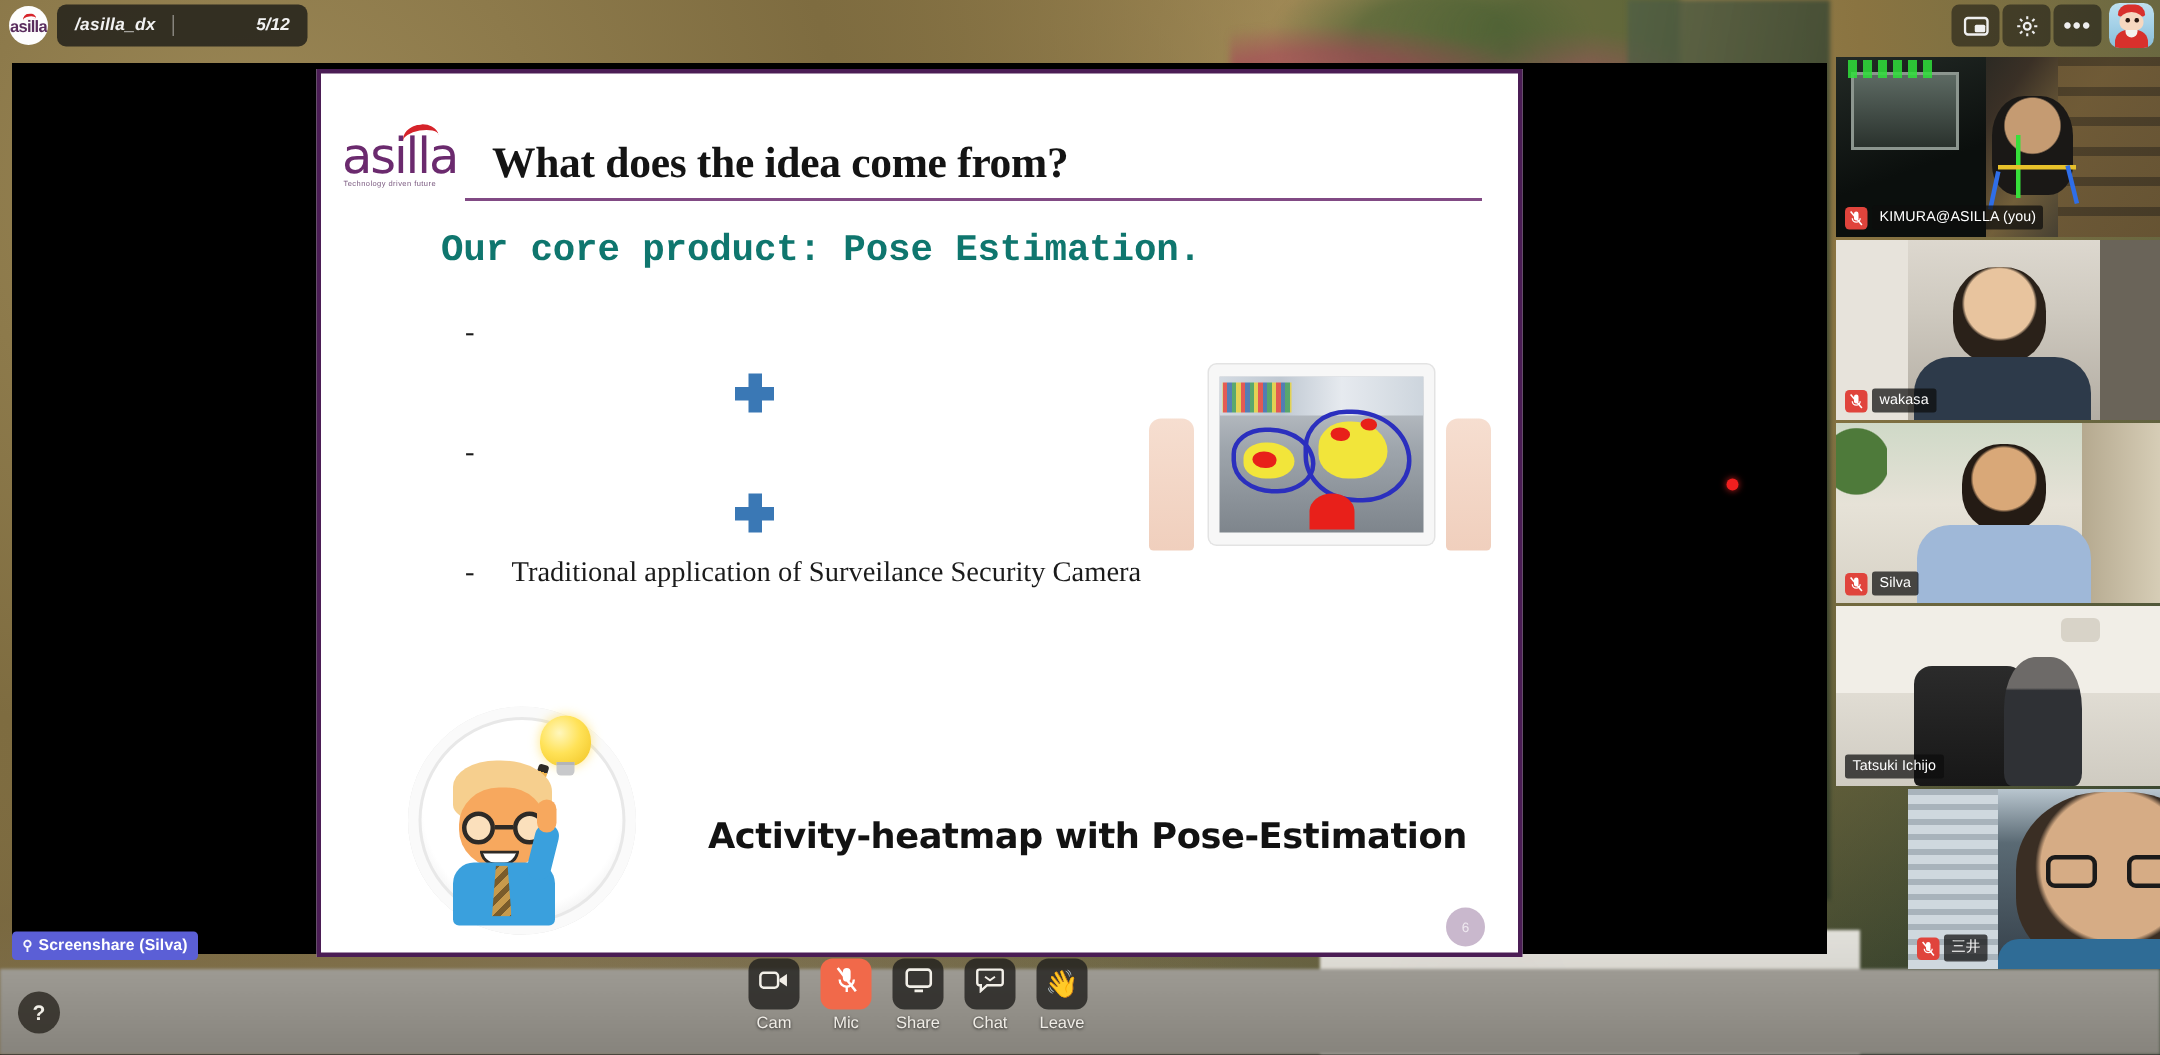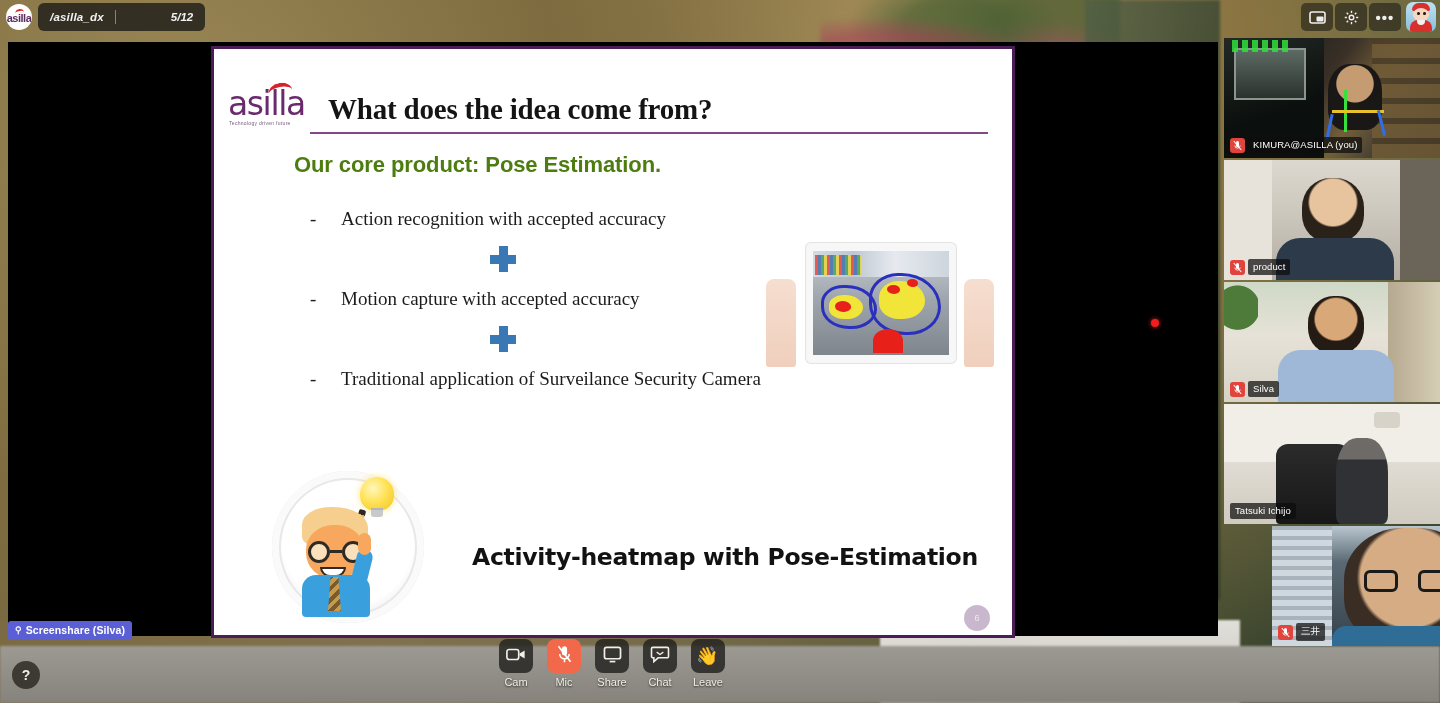--- a/index.html
+++ b/index.html
@@ -166,22 +166,22 @@
     font-family: "Liberation Serif", serif;
     font-weight: bold; font-size: 29px; color: #141414;
     line-height: 1; padding-bottom: 5px; letter-spacing: -.2px;
   }
   .title-rule {
     margin: 3px 24px 0 96px; height: 2px; background: #6b2a6e; opacity: .85;
   }
 
   .slide-body { position: relative; padding: 18px 26px 0 80px; }
   .core-product {
-    font-family: Liberation Sans, sans-serif;
-    font-weight: bold; font-size: 22px; color: #4d7c0f;
+    font-family: Liberation Mono, monospace;
+    font-weight: bold; font-size: 25px; color: #0f766e;
     letter-spacing: -.1px;
   }
   .q-line {
     font-family: "Liberation Serif", serif;
     font-size: 19px; color: #1b1b1b; margin: 18px 0 0 16px;
   }
   .bullets { margin: 30px 0 0 16px; position: relative; }
   .bullet {
     font-family: "Liberation Serif", serif;
     font-size: 19px; color: #1b1b1b;
@@ -514,28 +514,26 @@
           <div class="slide-title">What does the idea come from?</div>
         </div>
         <div class="title-rule"></div>
 
         <div class="slide-body">
           <div class="core-product">Our core product: Pose Estimation.</div>
 
           <div class="bullets">
             <div class="bullet">
               <span class="dash">-</span>
-              <span>Action recognition with accepted accuracy</span>
             </div>
             <div class="plus-row">
               <span class="plus-ico"></span>
             </div>
             <div class="bullet">
               <span class="dash">-</span>
-              <span>Motion capture with accepted accuracy</span>
             </div>
             <div class="plus-row">
               <span class="plus-ico"></span>
             </div>
             <div class="bullet">
               <span class="dash">-</span>
               <span>Traditional application of Surveilance Security Camera</span>
             </div>
           </div>
         </div>
@@ -625,21 +623,21 @@
       <span class="head"></span>
       <span class="torso"></span>
       <span class="tile-name">
         <span class="mic-off">
           <svg width="9" height="11" viewBox="0 0 12 14">
               <path d="M6 1a2 2 0 0 1 2 2v4a2 2 0 0 1-4 0V3a2 2 0 0 1 2-2z" fill="#fff"></path>
               <path d="M2.5 7a3.5 3.5 0 0 0 7 0" stroke="#fff" stroke-width="1.2" fill="none"></path>
               <path d="M1 1l10 12" stroke="#fff" stroke-width="1.4"></path>
             </svg>
         </span>
-        <span class="tile-name-txt">product</span>
+        <span class="tile-name-txt">wakasa</span>
       </span>
     </div>
 
     <div class="tile t3">
       <span class="plant"></span>
       <span class="door"></span>
       <span class="head"></span>
       <span class="torso"></span>
       <span class="tile-name">
         <span class="mic-off">

